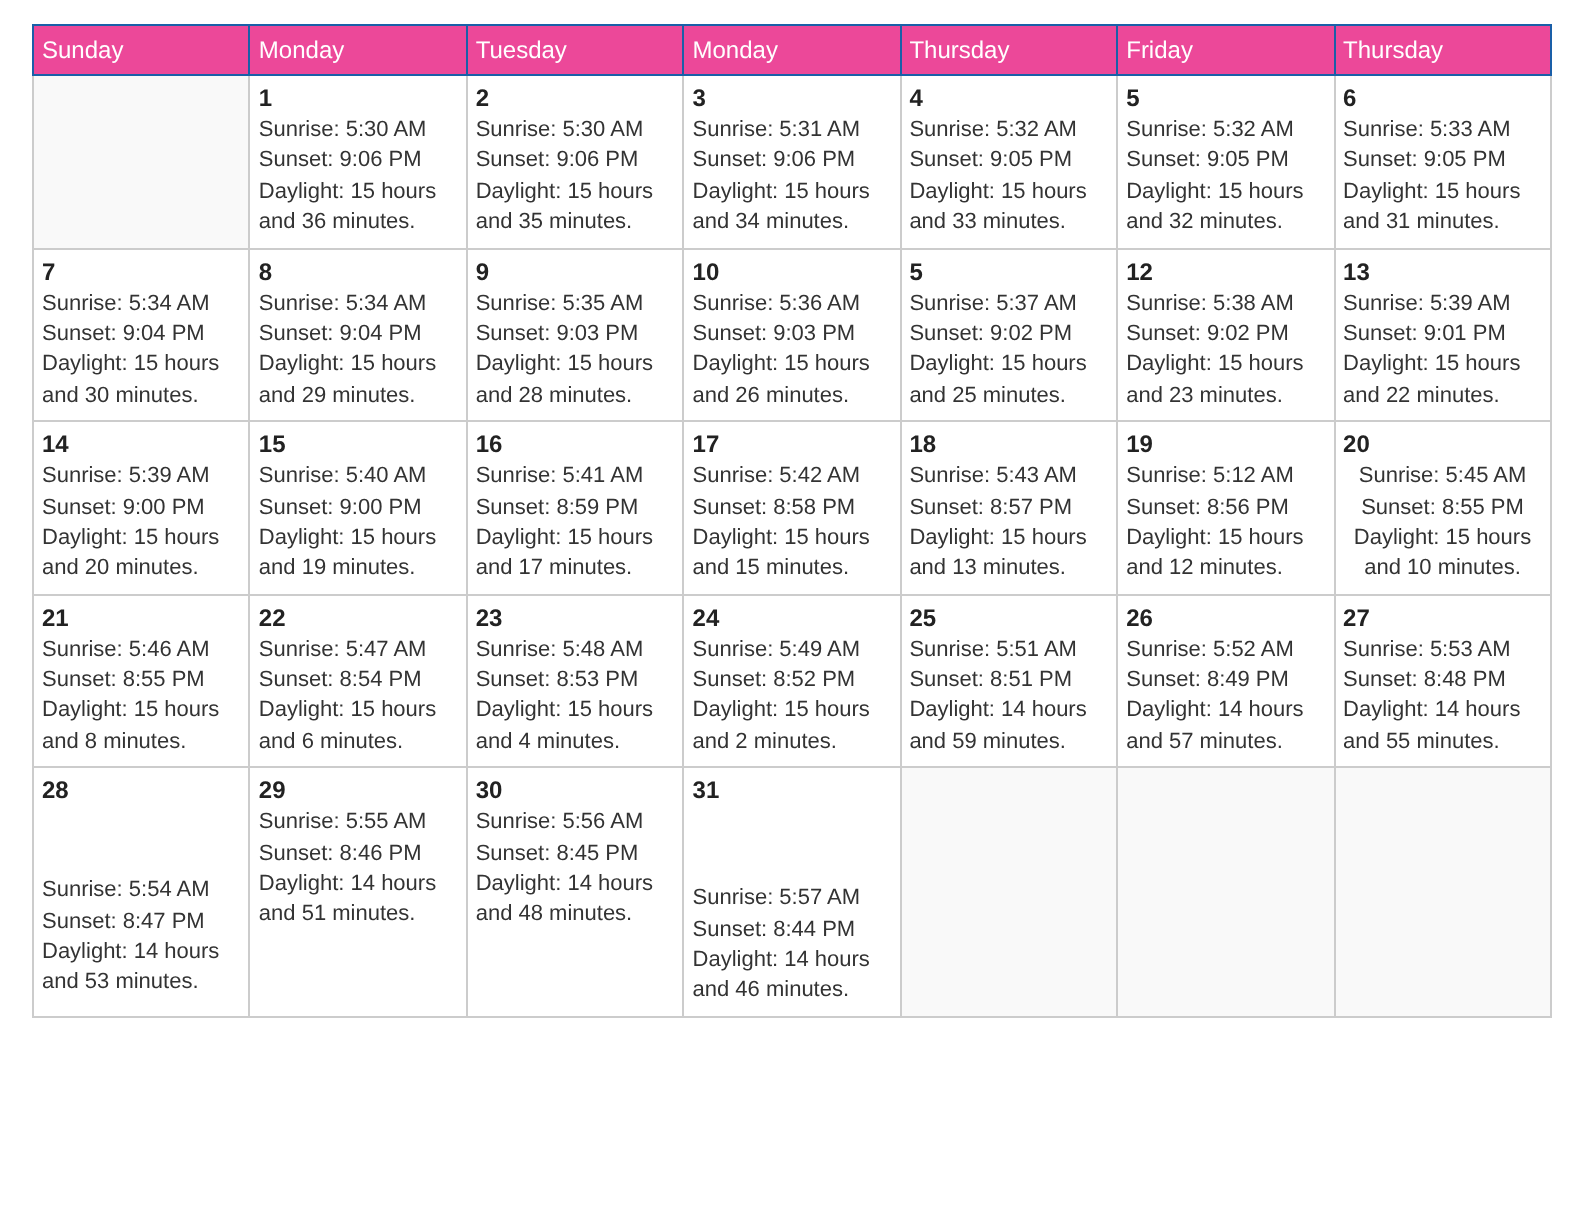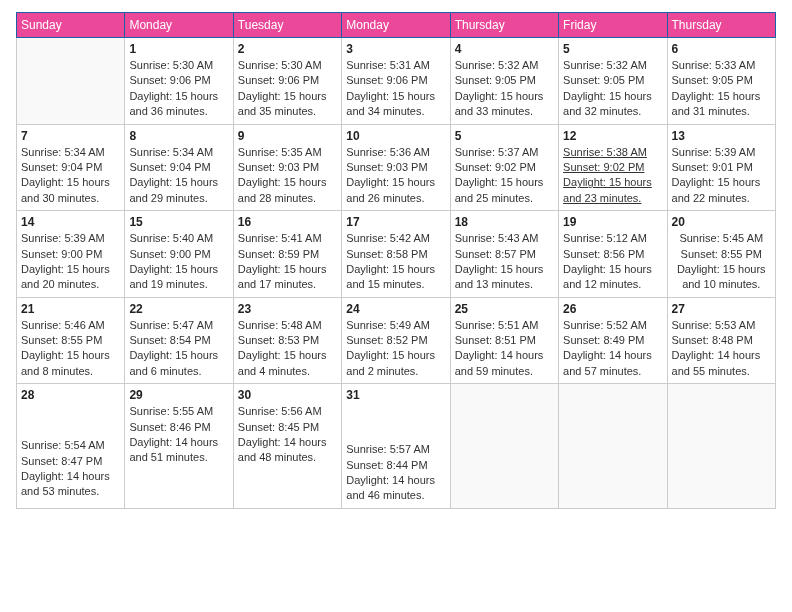--- a/index.html
+++ b/index.html
@@ -183,21 +183,21 @@
           </td>
           <td>
             <div class="cell-day">5</div>
             <div class="cell-info" style="white-space: pre-line;">Sunrise: 5:37 AM
 Sunset: 9:02 PM
 Daylight: 15 hours
 and 25 minutes.</div>
           </td>
           <td>
             <div class="cell-day">12</div>
-            <div class="cell-info" style="white-space: pre-line; text-decoration: underline;">Sunrise: 5:38 AM
+            <div class="cell-info" style="white-space: pre-line;">Sunrise: 5:38 AM
 Sunset: 9:02 PM
 Daylight: 15 hours
 and 23 minutes.</div>
           </td>
           <td>
             <div class="cell-day">13</div>
             <div class="cell-info" style="white-space: pre-line;">Sunrise: 5:39 AM
 Sunset: 9:01 PM
 Daylight: 15 hours
 and 22 minutes.</div>

